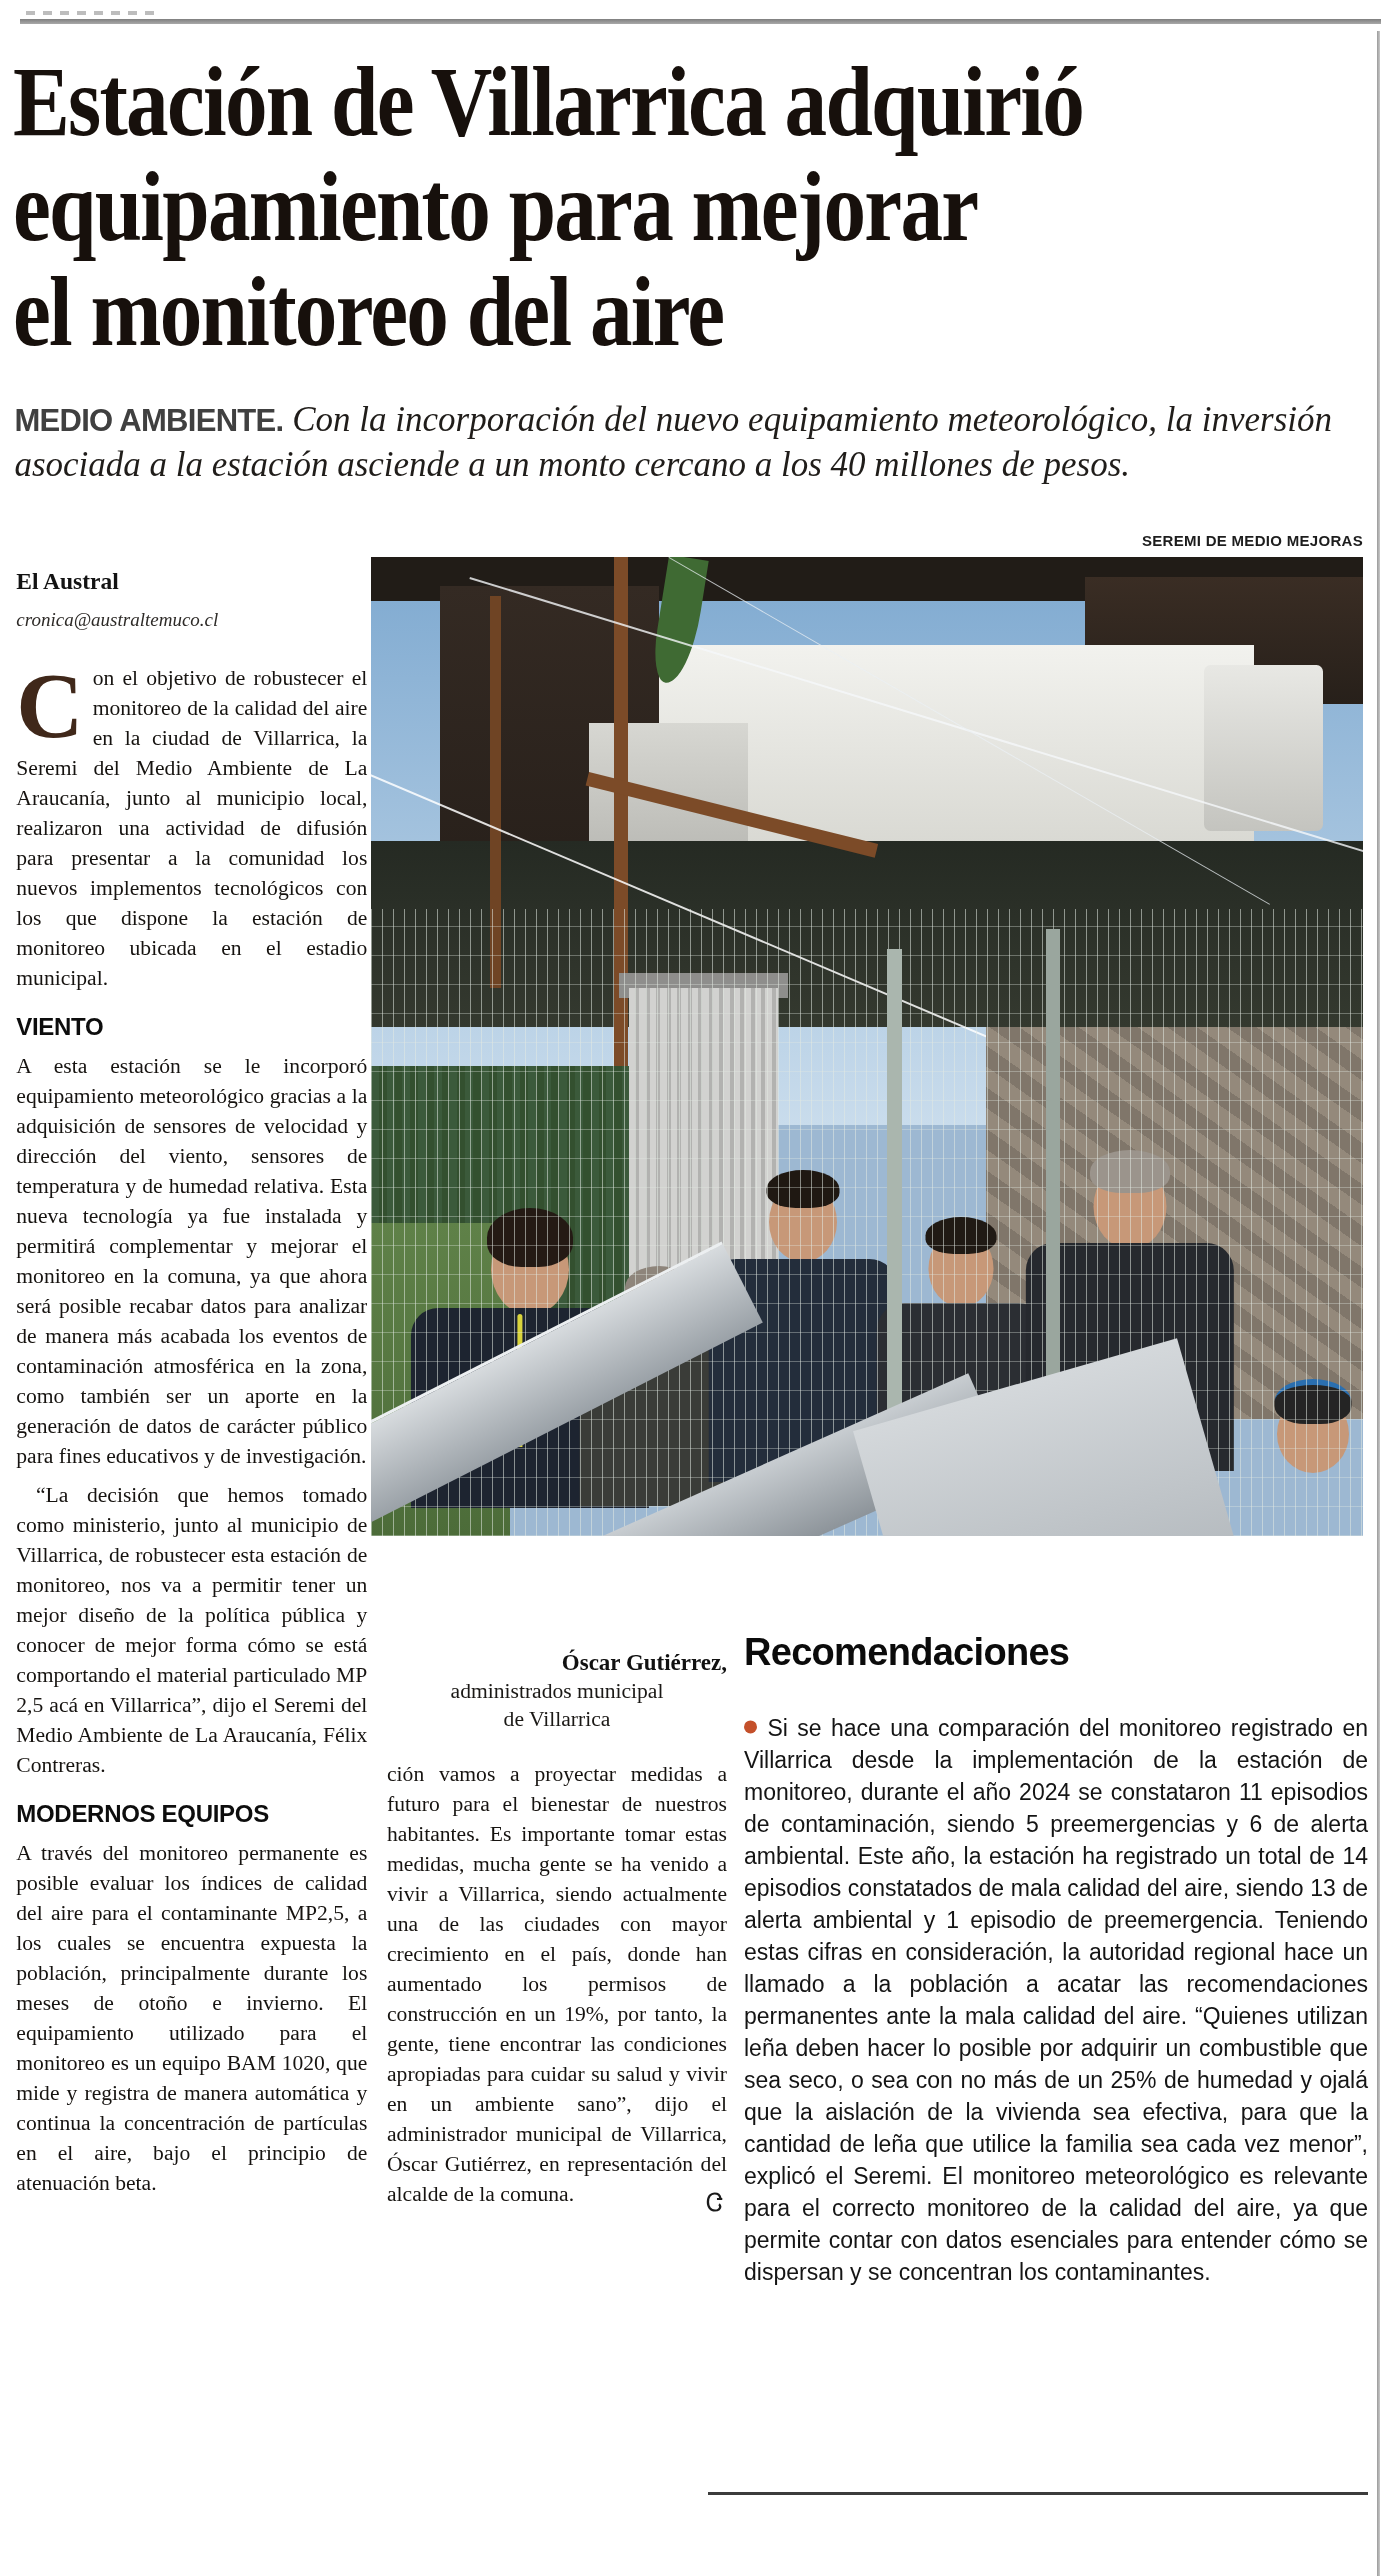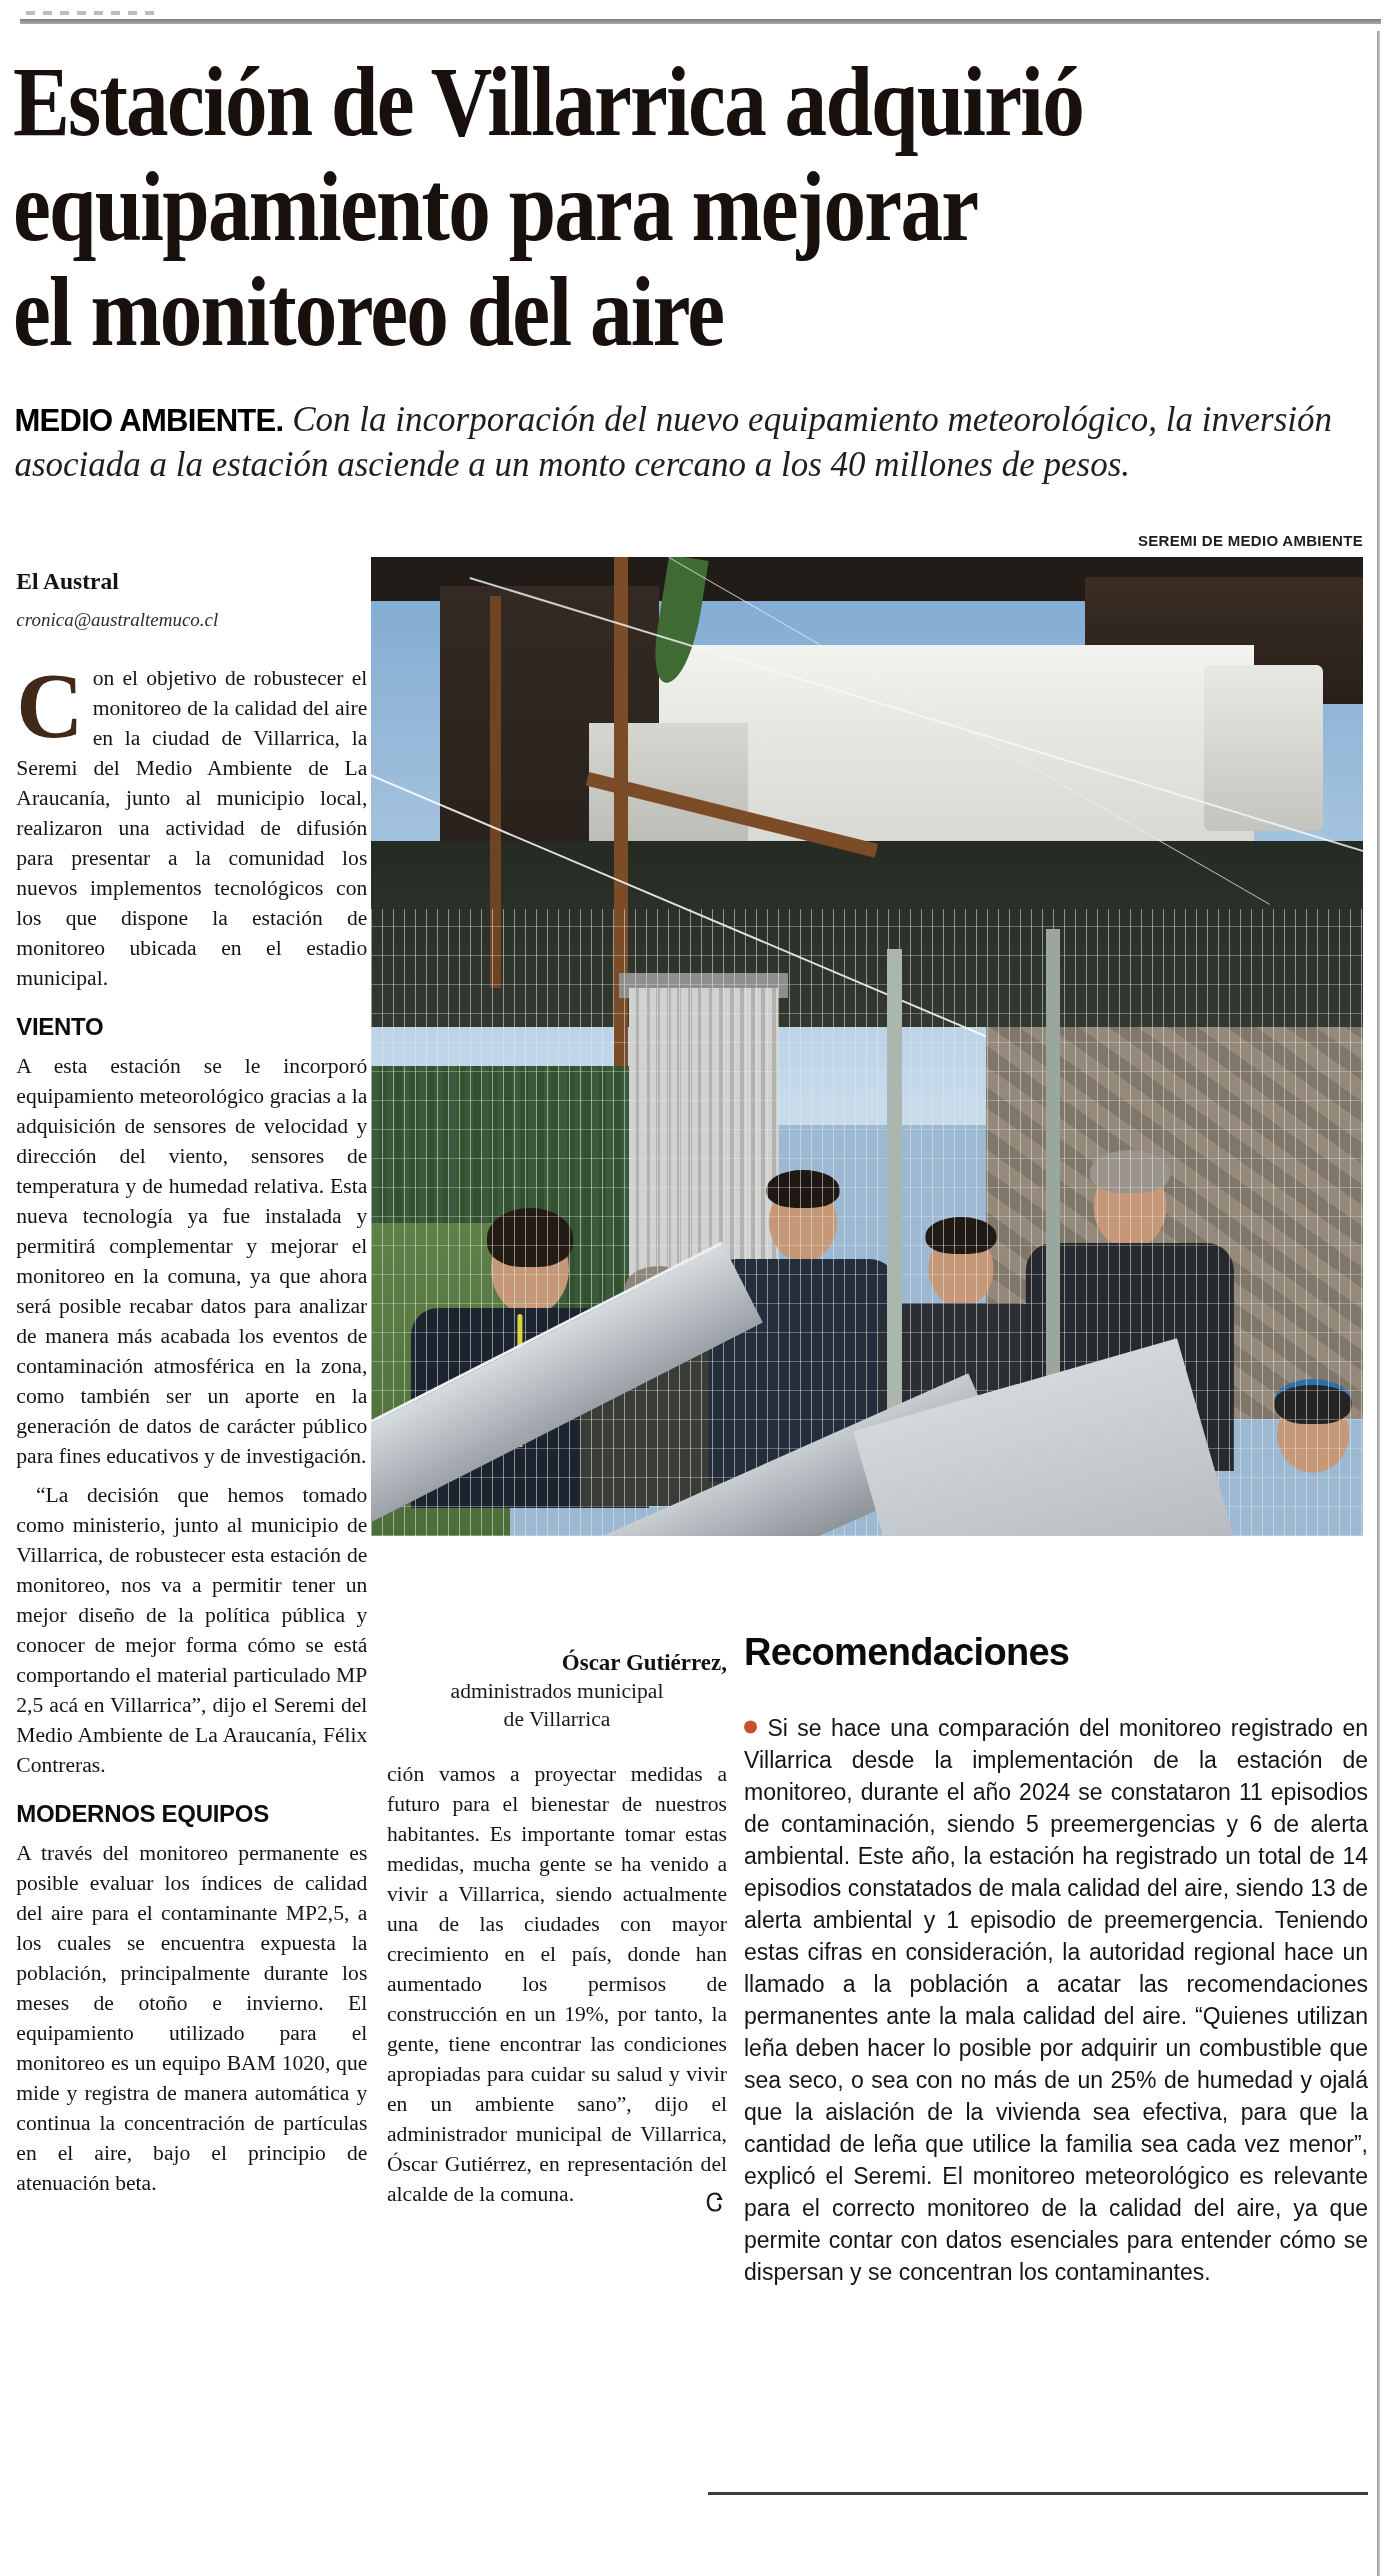--- a/index.html
+++ b/index.html
@@ -16,21 +16,21 @@
             background:linear-gradient(90deg,#9a9a9a,#c9c9c9);}
 
   
   .headline{left:13px;top:38px;width:1373px;color:#17100c;}
   .hl-line{font-family:"Liberation Serif",serif;font-weight:bold;font-size:99px;line-height:105px;
            letter-spacing:-2px;white-space:nowrap;transform:scaleX(.86);transform-origin:0 50%;}
 
   
   .deck{left:14.4px;top:387px;width:1351px;font-style:italic;font-size:35px;line-height:44px;color:#201d1a;}
   .kicker{font-style:normal;font-family:"Liberation Sans",sans-serif;font-weight:900;
-          font-size:31px;letter-spacing:-0.7px;color:#000000;}
+          font-size:31px;letter-spacing:-0.7px;color:#404040;}
 
   
   .credit{right:31px;top:521px;font-family:"Liberation Sans",sans-serif;font-weight:bold;
           font-size:15px;color:#1d1d1d;letter-spacing:0.3px;}
   .byline{left:16.3px;top:557px;font-size:23.5px;font-weight:bold;color:#131313;}
   .byline-email{left:16.3px;top:598px;font-size:19px;font-style:italic;color:#2e2b28;}
 
   
   .photo{left:371px;top:546px;width:992px;height:979px;background:#9db8d2;overflow:hidden;}
   .ph{position:absolute;}
@@ -120,21 +120,21 @@
     <div class="hl-line">Estación de Villarrica adquirió</div>
     <div class="hl-line">equipamiento para mejorar</div>
     <div class="hl-line">el monitoreo del aire</div>
   </div>
 
   <div class="abs deck">
     <span class="kicker">MEDIO AMBIENTE.</span>
     <span>Con la incorporación del nuevo equipamiento meteorológico, la inversión asociada a la estación asciende a un monto cercano a los 40 millones de pesos.</span>
   </div>
 
-  <div class="abs credit">SEREMI DE MEDIO AMBIENTE</div>
+  <div class="abs credit">SEREMI DE MEDIO MEJORAS</div>
   <div class="abs byline">El Austral</div>
   <div class="abs byline-email">cronica@australtemuco.cl</div>
 
   <div class="abs photo">
     <div class="ph ph-sky"></div>
     <div class="ph ph-topband"></div>
     <div class="ph ph-bldg-left"></div>
     <div class="ph ph-bldg-right"></div>
     <div class="ph ph-truck"></div>
     <div class="ph ph-truck-cab"></div>

